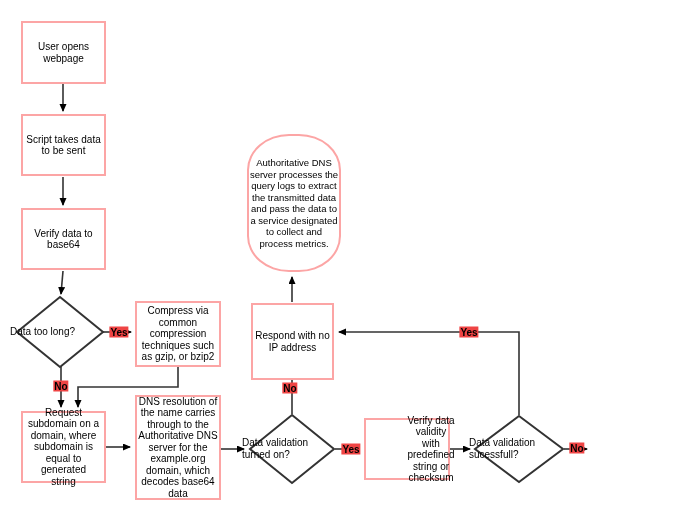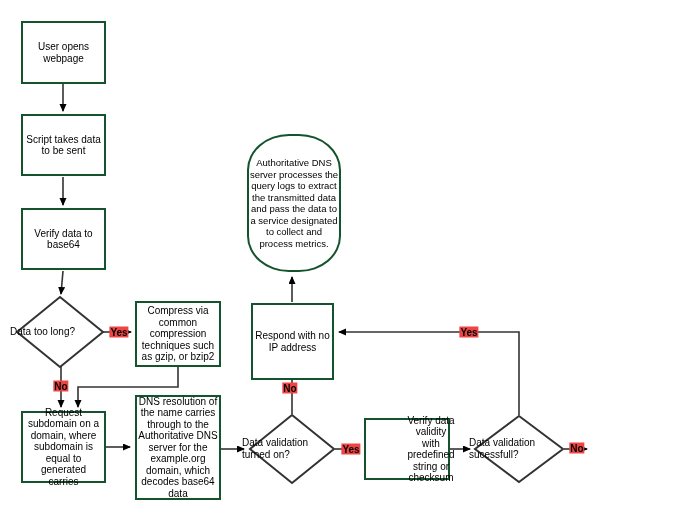--- a/index.html
+++ b/index.html
@@ -3,21 +3,21 @@
 <meta charset="utf-8">
 <style>
   html,body{margin:0;padding:0;background:#ffffff;}
   #canvas{
     position:relative;width:697px;height:522px;background:#ffffff;
     font-family:"Liberation Sans","DejaVu Sans",sans-serif;color:#000;
     overflow:hidden;
   }
   #wires{position:absolute;left:0;top:0;z-index:1;}
   .shape{
-    position:absolute;box-sizing:border-box;background:#fff;border:2px solid #14532d;
+    position:absolute;box-sizing:border-box;background:#fff;border:2px solid #fca5a5;
     display:flex;align-items:center;justify-content:center;z-index:2;
   }
   .node-text{
     white-space:pre-line;text-align:center;font-size:10px;line-height:11.5px;
     width:max-content;max-width:none;
   }
   .small .node-text{font-size:9.5px;line-height:11.5px;}
   .dtext{
     position:absolute;z-index:3;text-align:left;white-space:pre-line;
     font-size:10px;line-height:11.5px;width:100px;pointer-events:none;
@@ -83,21 +83,21 @@
 techniques such
 as gzip, or bzip2</div>
   </div>
 
   <div class="shape" style="left:21px;top:411px;width:85px;height:72px;">
     <div class="node-text">Request
 subdomain on a
 domain, where
 subdomain is
 equal to generated
-carries</div>
+string</div>
   </div>
 
   <div class="shape" style="left:135px;top:395px;width:86px;height:105px;">
     <div class="node-text">DNS resolution of
 the name carries
 through to the
 Authoritative DNS
 server for the
 example.org
 domain, which

